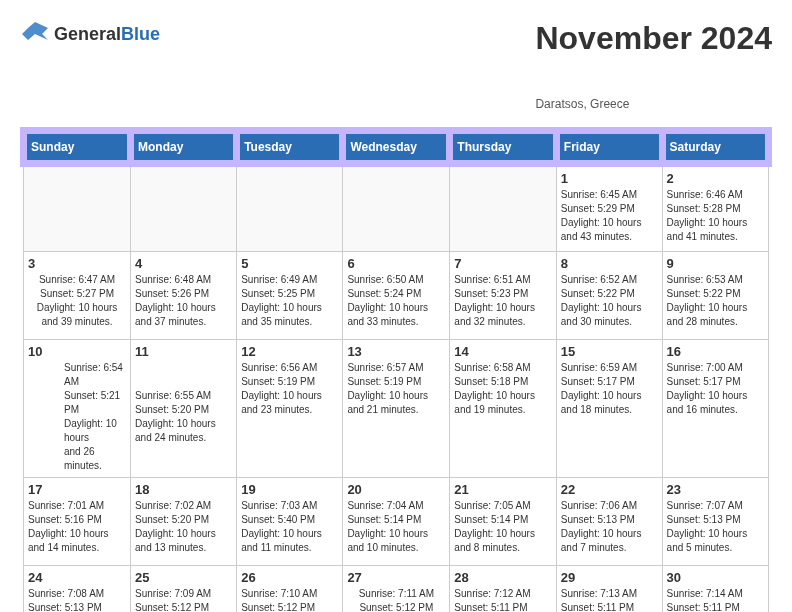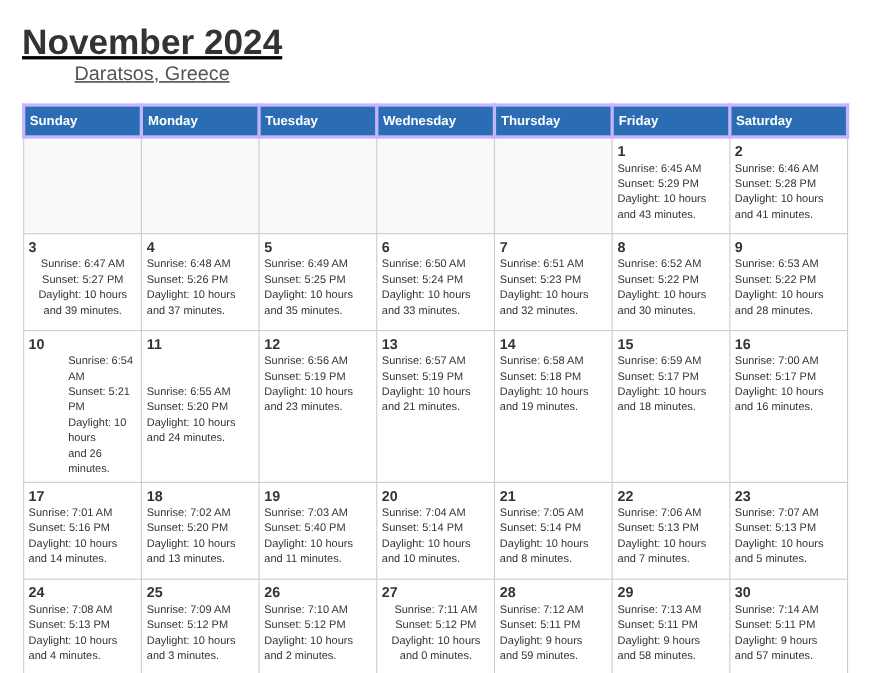--- a/index.html
+++ b/index.html
@@ -15,45 +15,45 @@
       justify-content: space-between;
       align-items: flex-start;
       margin-bottom: 16px;
     }
     .logo {
       display: flex;
       align-items: center;
       gap: 4px;
     }
     .title-area {
-      text-align: center;
-      text-decoration: underline;
+      text-align: left;
     }
     .month-title {
       font-size: 32px;
       font-weight: bold;
       color: #333;
     }
     .location {
-      font-size: 18px;
+      font-size: 12px;
       color: #555;
+      margin-top: 40px;
     }
     .calendar {
       width: 100%;
       border-collapse: collapse;
       font-size: 11px;
     }
     .calendar th {
       background: #2a6db5;
       color: #fff;
       padding: 6px 4px;
       text-align: left;
       font-size: 12px;
       font-weight: bold;
-      border: 3px solid #c4b5fd;
+      border: 7px solid #c4b5fd;
     }
     .calendar td {
       border: 1px solid #ccc;
       vertical-align: top;
       padding: 4px;
       width: 108px;
       min-height: 80px;
       background: #fff;
     }
     .calendar td.empty {
@@ -71,20 +71,33 @@
       line-height: 1.4;
     }
     tr.week-row td {
       height: 88px;
     }
   </style>
 </head>
 <body>
 
 <div class="header">
+  <div class="logo">
+    <svg width="30" height="28" viewBox="0 0 30 28">
+      <rect x="0" y="0" width="30" height="28" fill="white"></rect>
+
+      <polygon points="15,2 28,8 22,14 28,20 15,14 8,20 2,14 8,8" fill="#2a6db5" opacity="0.8"></polygon>
+      <polygon points="15,4 26,9 21,13 26,18 15,13 9,18 4,13 9,9" fill="#4a8fd5" opacity="0.6"></polygon>
+    </svg>
+    <div>
+      <div>
+        <span style="font-size:18px;font-weight:bold;color:#333;">General</span><span style="font-size:18px;font-weight:bold;color:#2a6db5;">Blue</span>
+      </div>
+    </div>
+  </div>
   <div class="title-area">
     <div class="month-title">November 2024</div>
     <div class="location">Daratsos, Greece</div>
   </div>
 </div>
 
 <table class="calendar">
   <thead>
     <tr>
       <th>Sunday</th>

